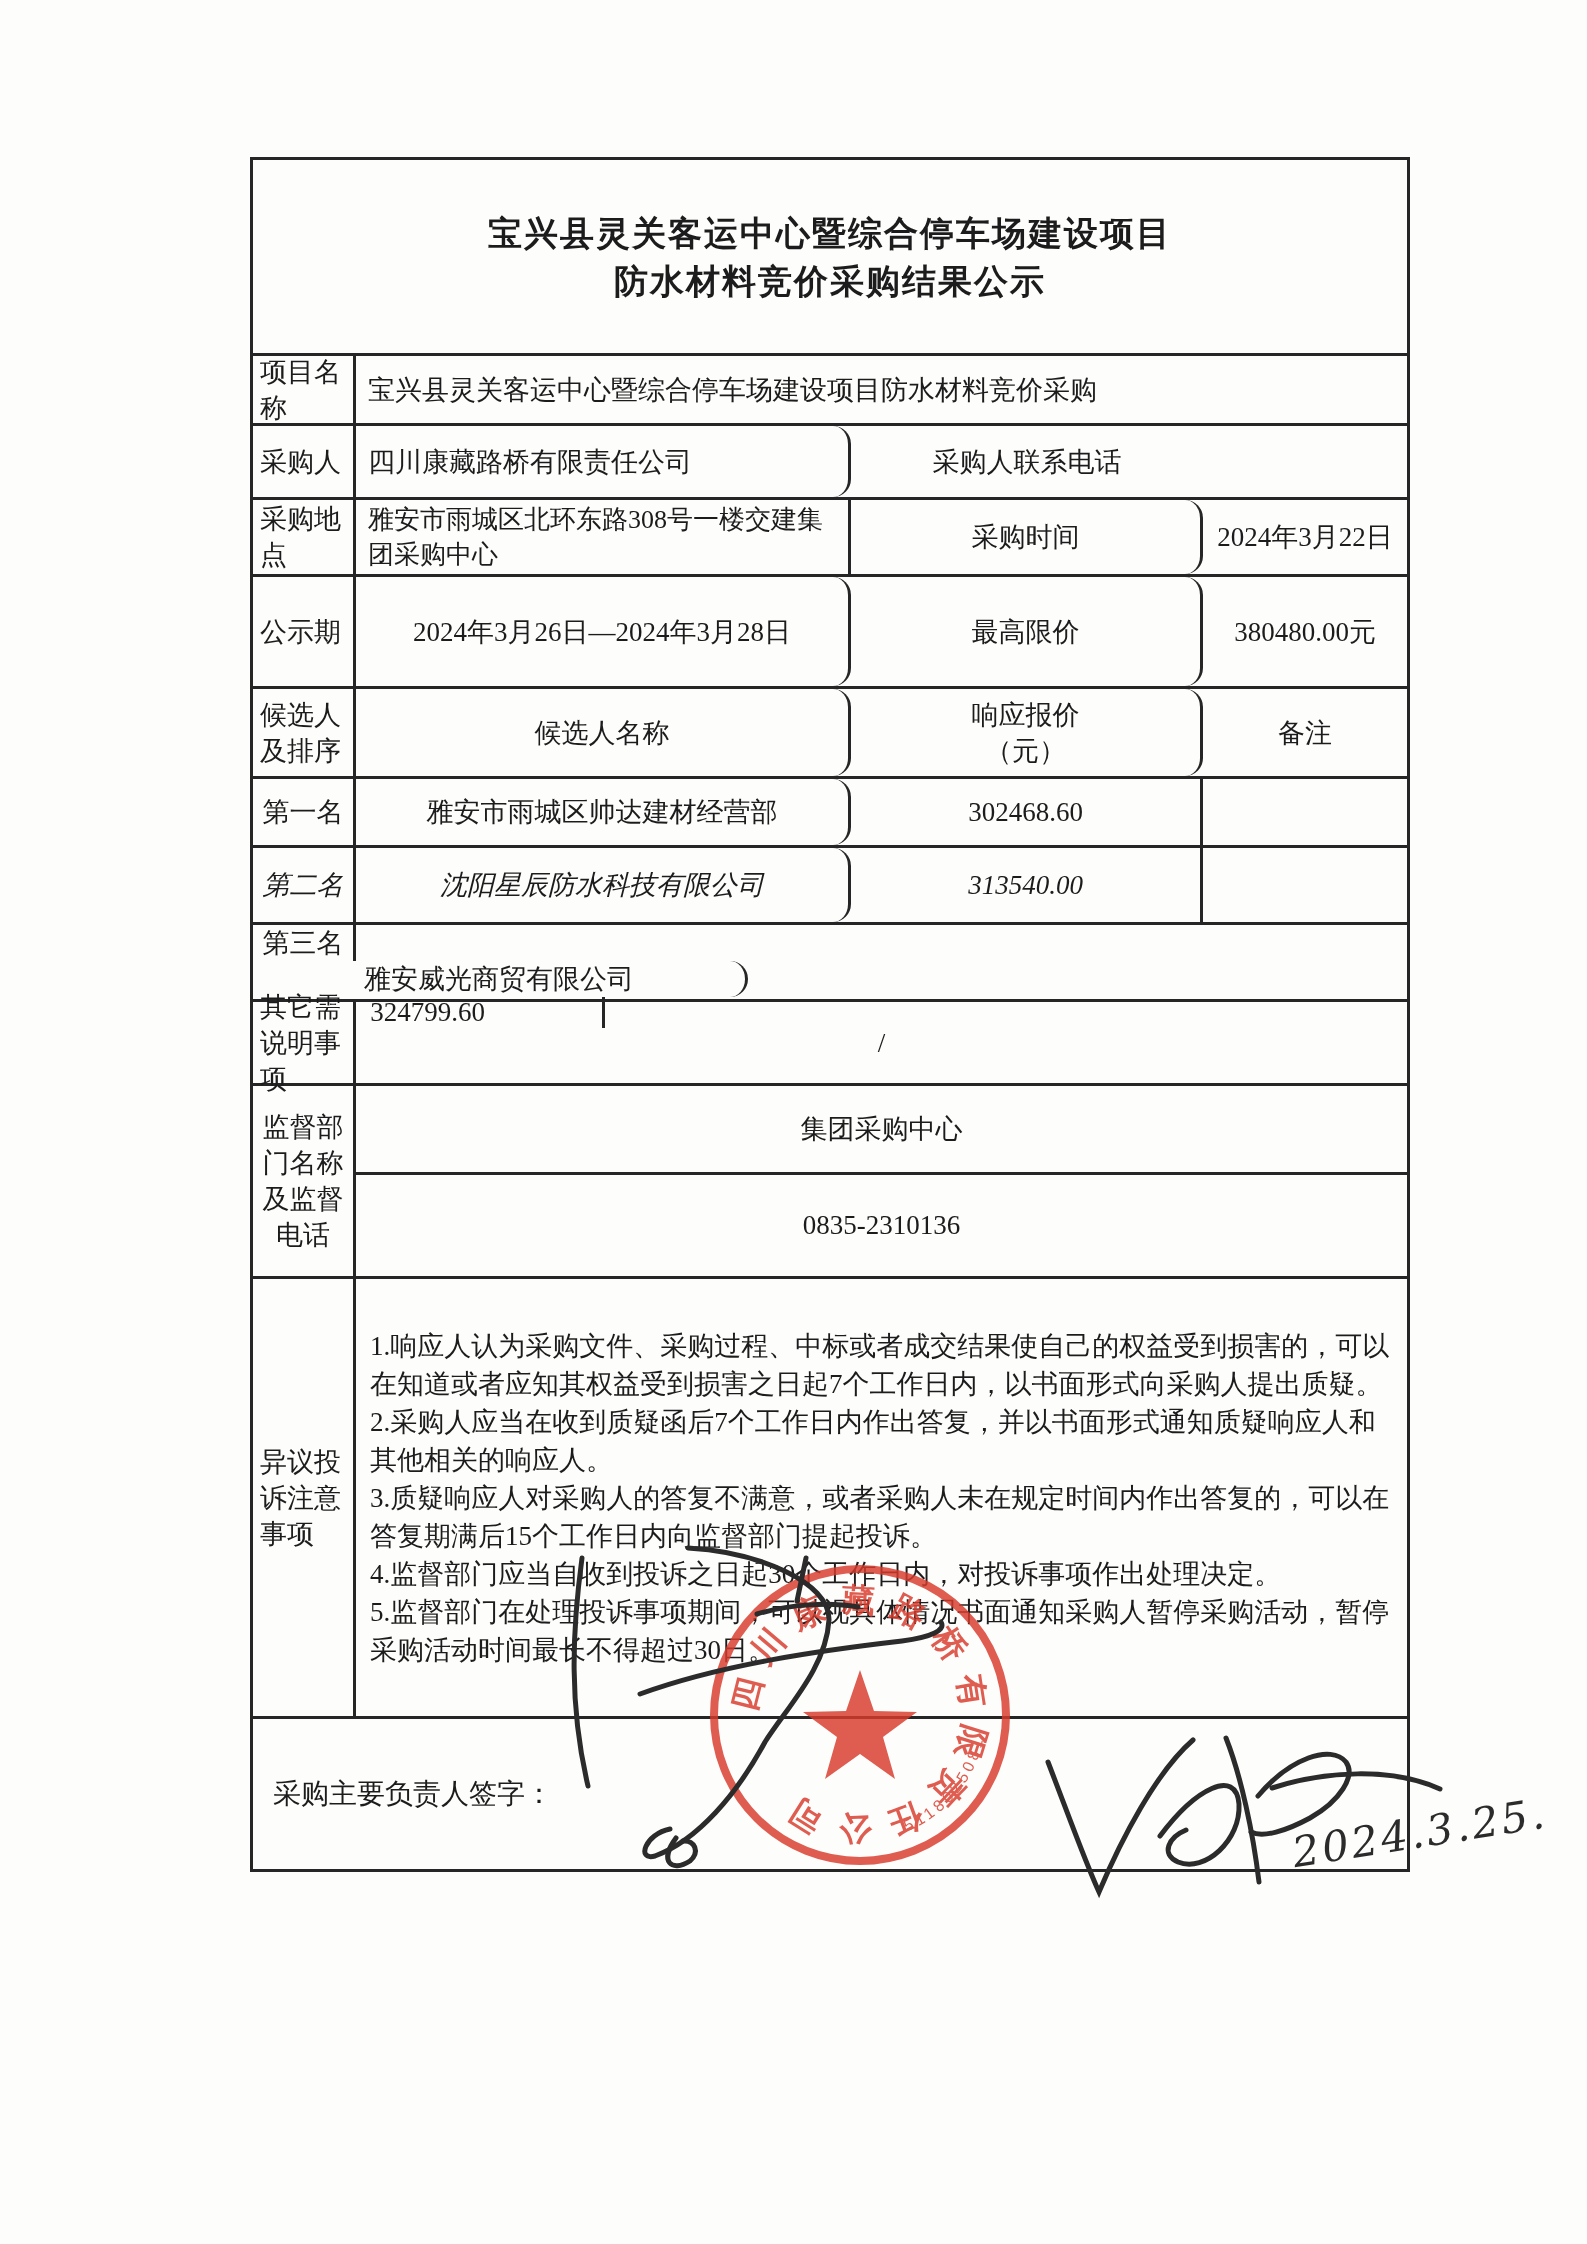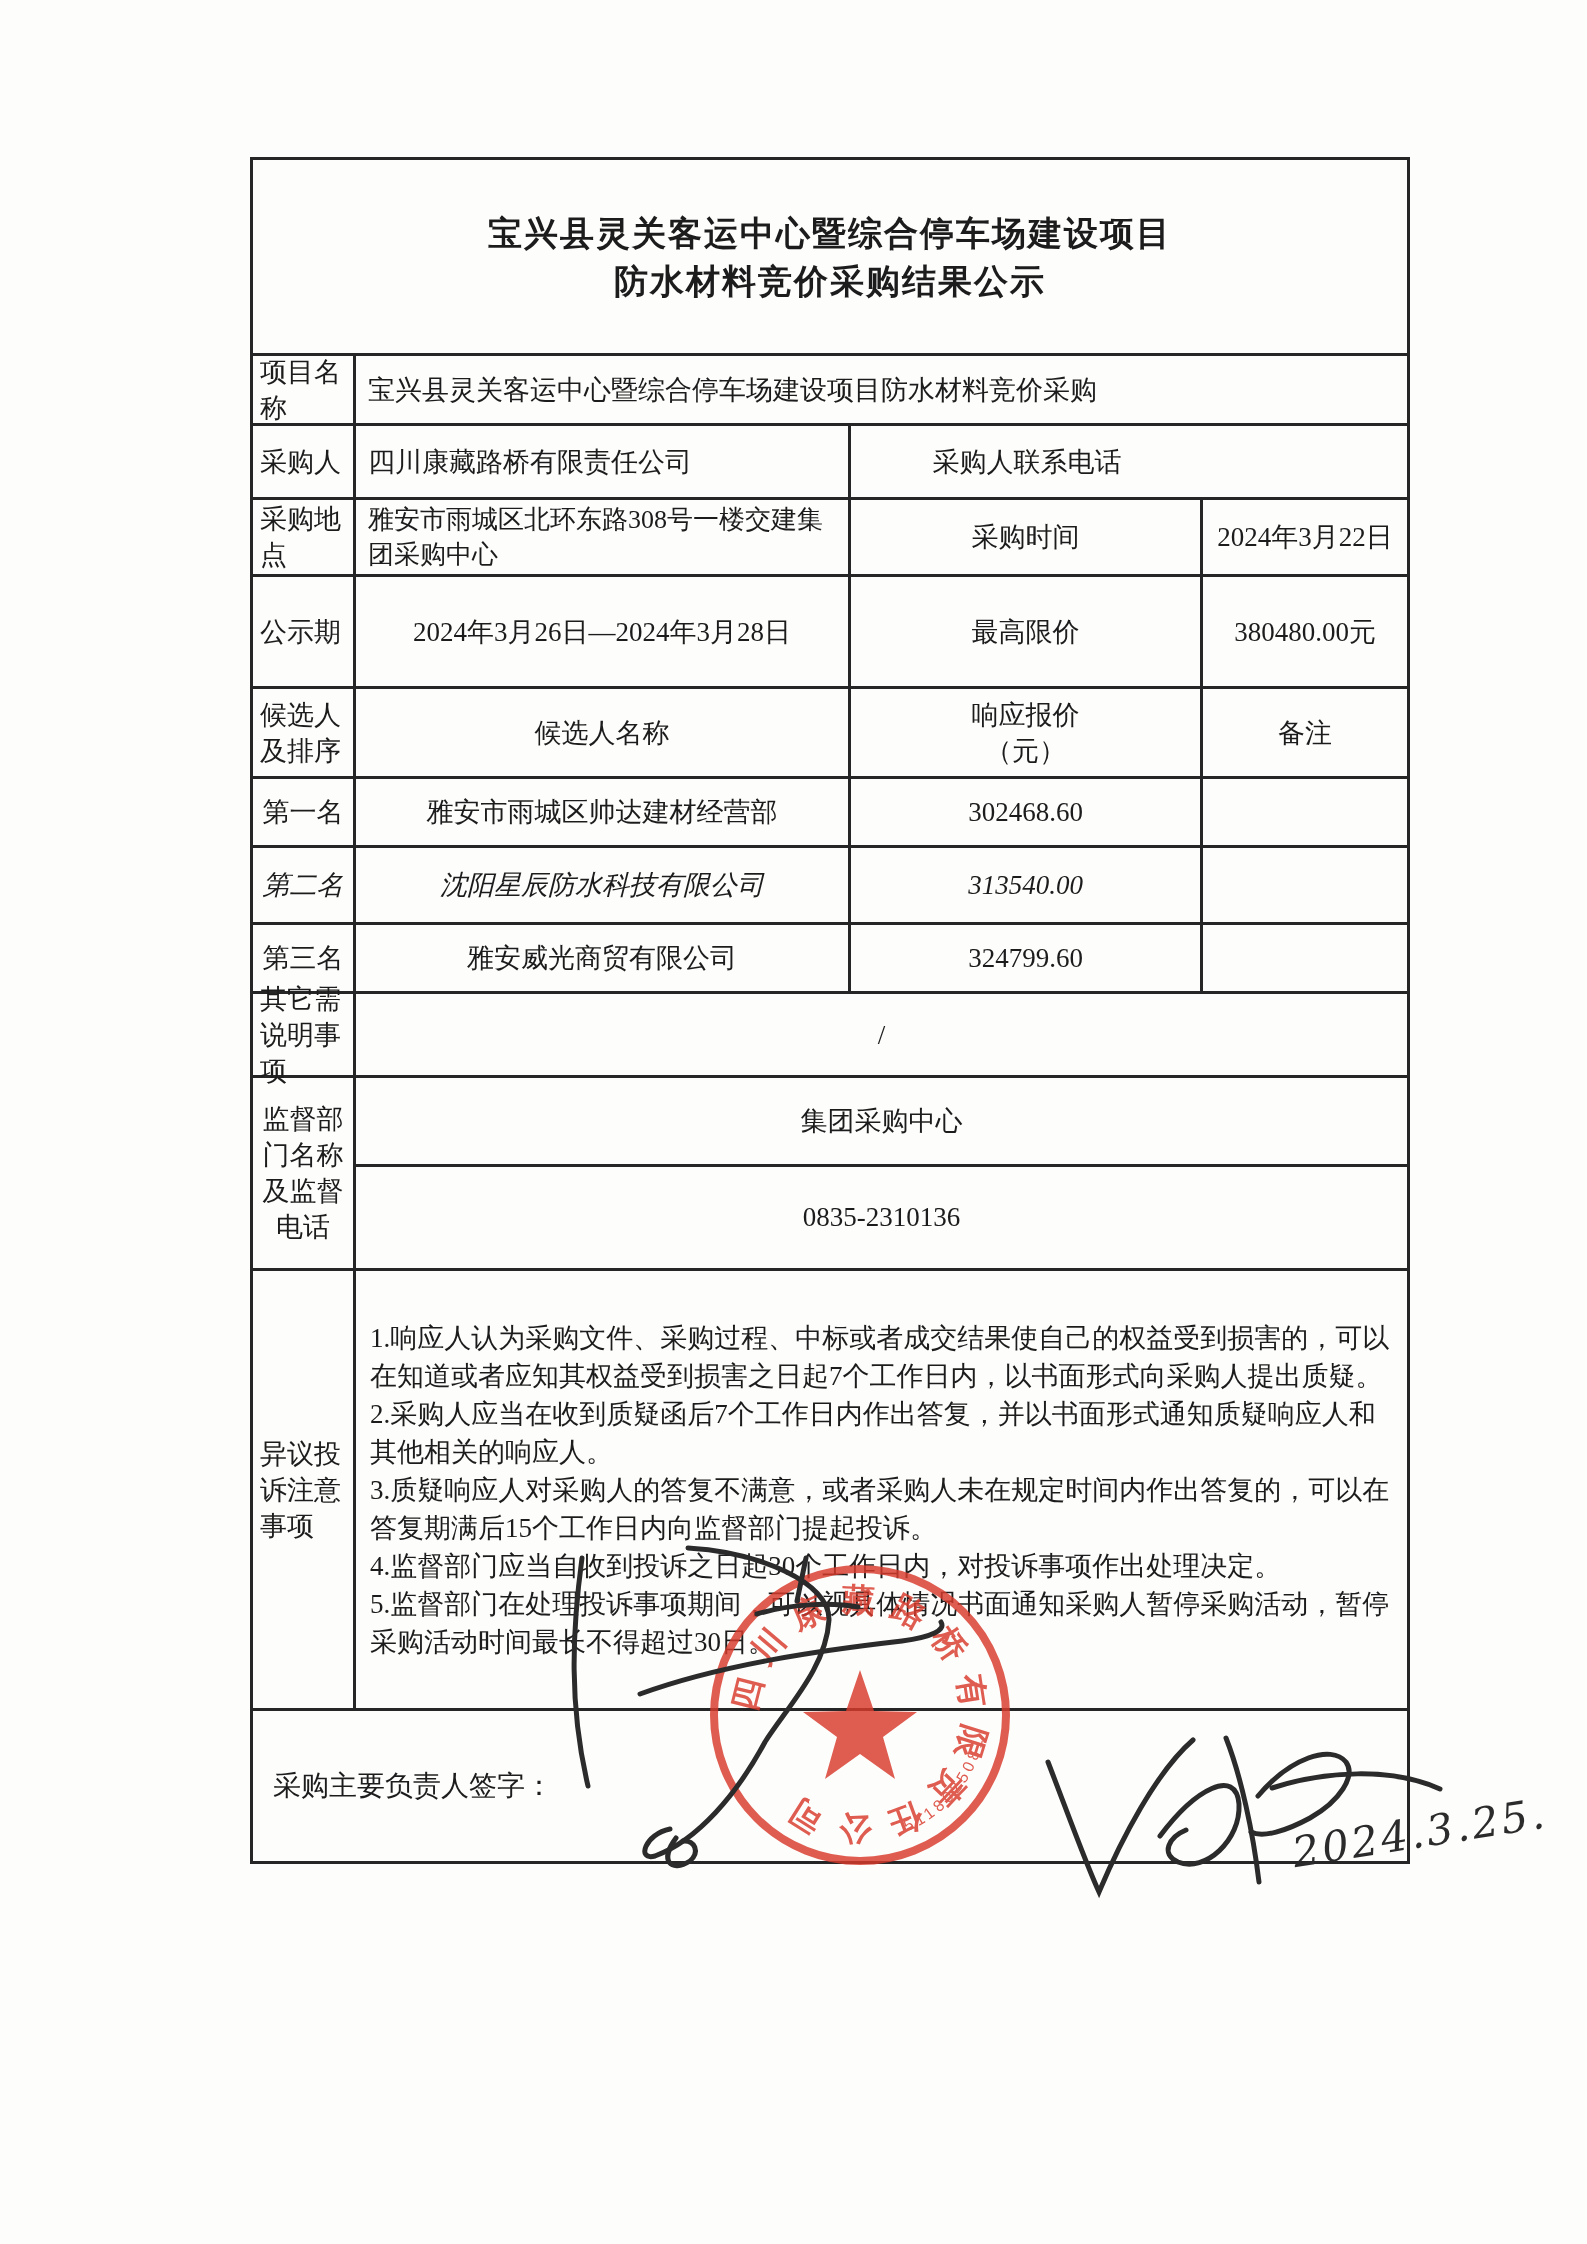--- a/index.html
+++ b/index.html
@@ -17,32 +17,32 @@
   .td{border-right:3px solid #262626;box-sizing:border-box;display:flex;align-items:center;}
   .td:last-child{border-right:none;}
   .c1{width:103px;padding:4px 7px;font-size:27px;line-height:36px;}
   .c2{width:495px;}
   .c3{width:352px;justify-content:center;text-align:center;}
   .c4{flex:1;justify-content:center;text-align:center;}
   .c234{flex:1;}
   .ctr{justify-content:center;text-align:center;padding:0;}
   .lft{padding-left:12px;padding-right:10px;}
   .cen{justify-content:center;text-align:center;}
-  .fs27{font-size:27px;line-height:36px;}
+  .fs27{font-size:27px;line-height:36px;border-radius:18px;}
   .fs26{font-size:26px;line-height:35px;}
   
   .h-title{height:196px;}
   .h-r1{height:70px;}
   .h-r2{height:74px;}
   .h-r3{height:77px;}
   .h-r4{height:112px;}
   .h-r5{height:90px;}
   .h-r6{height:69px;}
   .h-r7{height:77px;font-style:italic;}
-  .h-r8{height:69px;}
+  .h-r8{height:77px;flex-direction:column;}
   .h-r9{height:84px;}
   .h-sup{height:193px;}
   .h-obj{height:440px;}
   .h-sig{height:150px;}
   .title-cell{
     flex:1;display:flex;flex-direction:column;justify-content:center;align-items:center;
     font-family:"Liberation Sans","DejaVu Sans",sans-serif;font-weight:bold;
     font-size:34px;line-height:48px;letter-spacing:2px;text-align:center;
   }
   .sup-label{width:103px;border-right:3px solid #262626;box-sizing:border-box;

